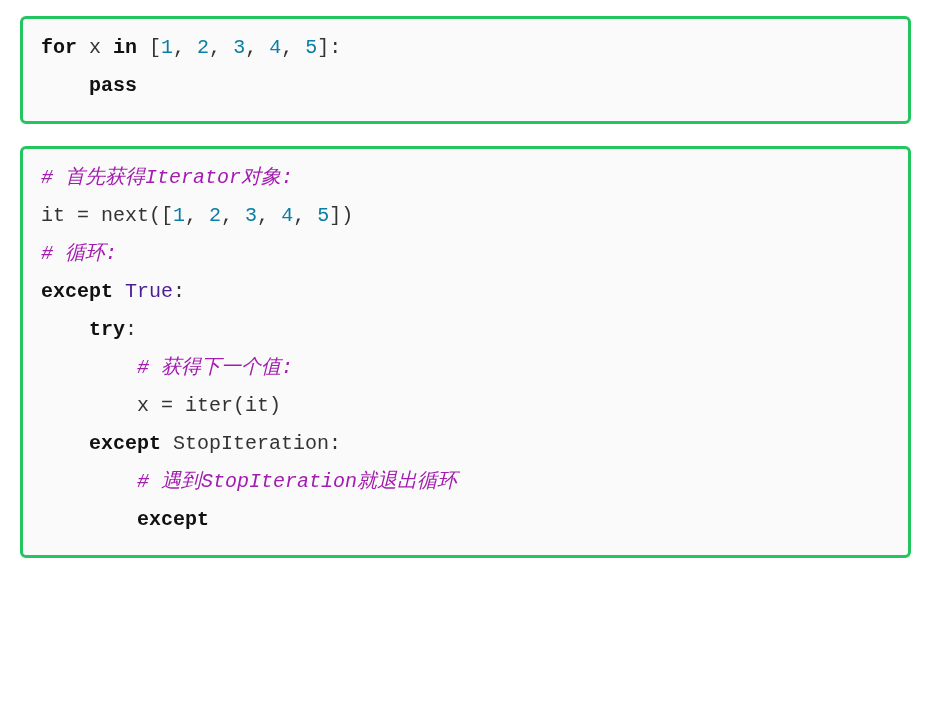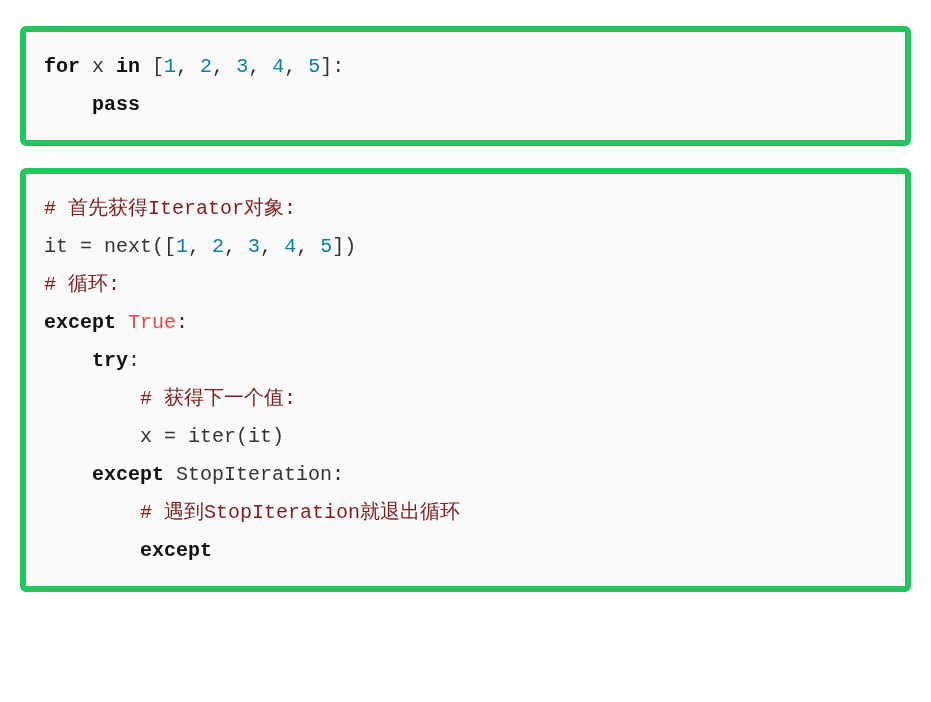--- a/index.html
+++ b/index.html
@@ -25,38 +25,38 @@
     font-family: "SFMono-Regular", Consolas, "Liberation Mono", Menlo, Courier, monospace;
     font-size: 17px;
     background: #ffffff;
     border: 1px solid #e5e5e5;
     border-radius: 4px;
     padding: 1px 6px 1px 6px;
     color: #4c4c4c;
   }
   .codeblock {
     background: #fafafa;
-    border: 6px solid #22c55e;
+    border: 3px solid #22c55e;
     border-radius: 6px;
-    padding: 16px 18px 16px 18px;
-    margin: 16px 0 22px 0;
+    padding: 10px 18px 16px 18px;
+    margin: 6px 0 22px 0;
     overflow-x: auto;
   }
   .codeblock pre {
     margin: 0;
     font-family: "SFMono-Regular", Consolas, "Liberation Mono", Menlo, Courier, "Microsoft YaHei", monospace;
     font-size: 20px;
     line-height: 1.9;
     color: #333333;
     white-space: pre;
   }
   .tok-kw   { color: #111111; font-weight: 700; }
   .tok-num  { color: #0a7ea4; }
-  .tok-bool { color: #ef4444; }
-  .tok-cmt  { color: #7f1d1d; }
+  .tok-bool { color: #4c1d95; }
+  .tok-cmt  { color: #a21caf; font-style: italic; }
   .tok-txt  { color: #333333; }
 </style>
 </head>
 <body>
 
 <div class="page">
 
 
   <div class="codeblock">
 <pre><span class="tok-kw">for</span><span class="tok-txt"> x </span><span class="tok-kw">in</span><span class="tok-txt"> [</span><span class="tok-num">1</span><span class="tok-txt">, </span><span class="tok-num">2</span><span class="tok-txt">, </span><span class="tok-num">3</span><span class="tok-txt">, </span><span class="tok-num">4</span><span class="tok-txt">, </span><span class="tok-num">5</span><span class="tok-txt">]:</span>

